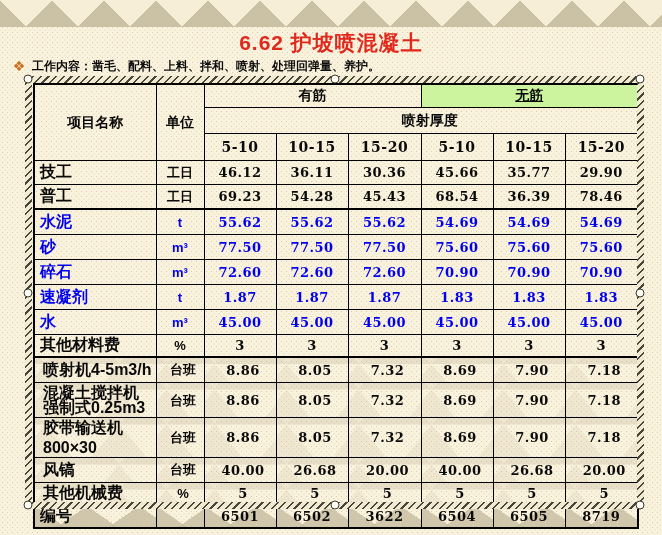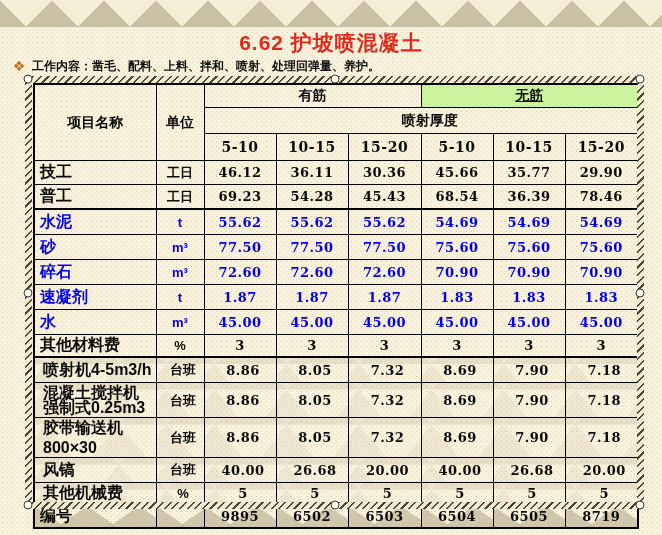--- a/index.html
+++ b/index.html
@@ -237,23 +237,23 @@
           <td class="num">5</td>
           <td class="num">5</td>
           <td class="num">5</td>
           <td class="num">5</td>
         </tr>
       </tbody>
     <tbody id="table-foot">
         <tr class="footer-row">
           <td class="lbl">编号</td>
           <td class="unit"></td>
-          <td class="num">9895</td>
+          <td class="num">6501</td>
           <td class="num">6502</td>
-          <td class="num">6503</td>
+          <td class="num">3622</td>
           <td class="num">6504</td>
           <td class="num">6505</td>
           <td class="num">8719</td>
         </tr>
       </tbody>
   </table>
 
   <div class="sel sel-top"></div>
   <div class="sel sel-bottom"></div>
   <div class="sel sel-left"></div>

